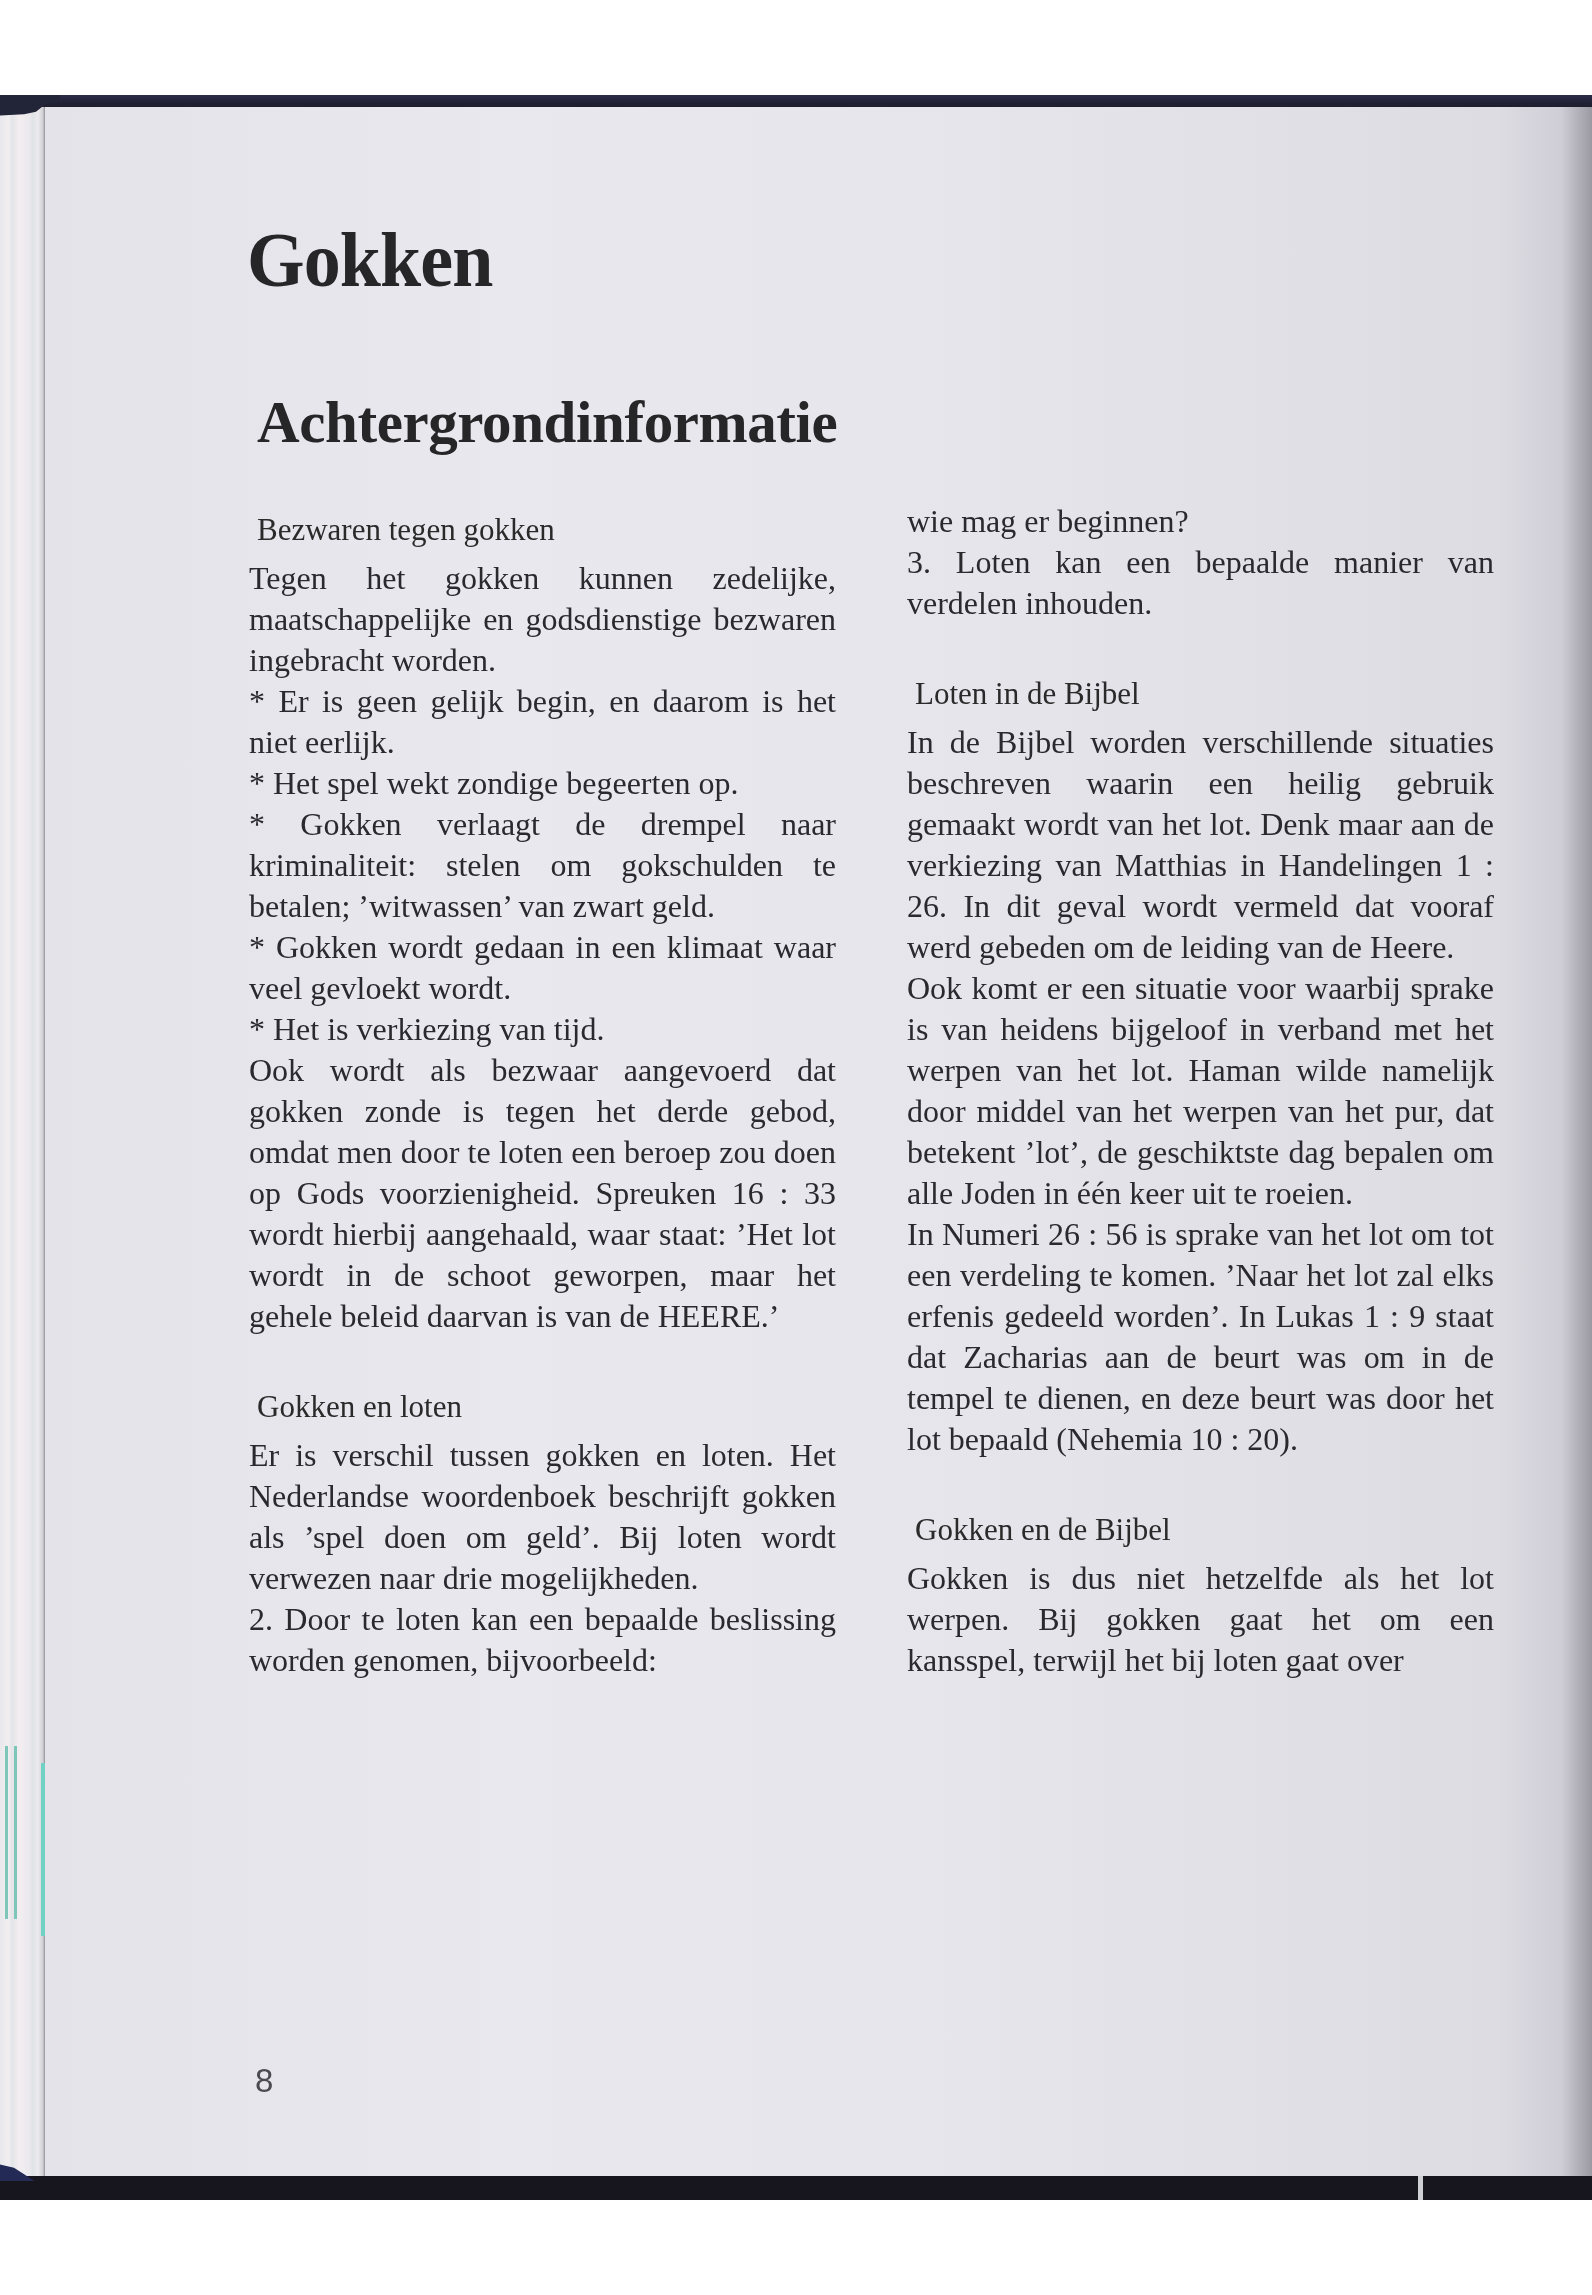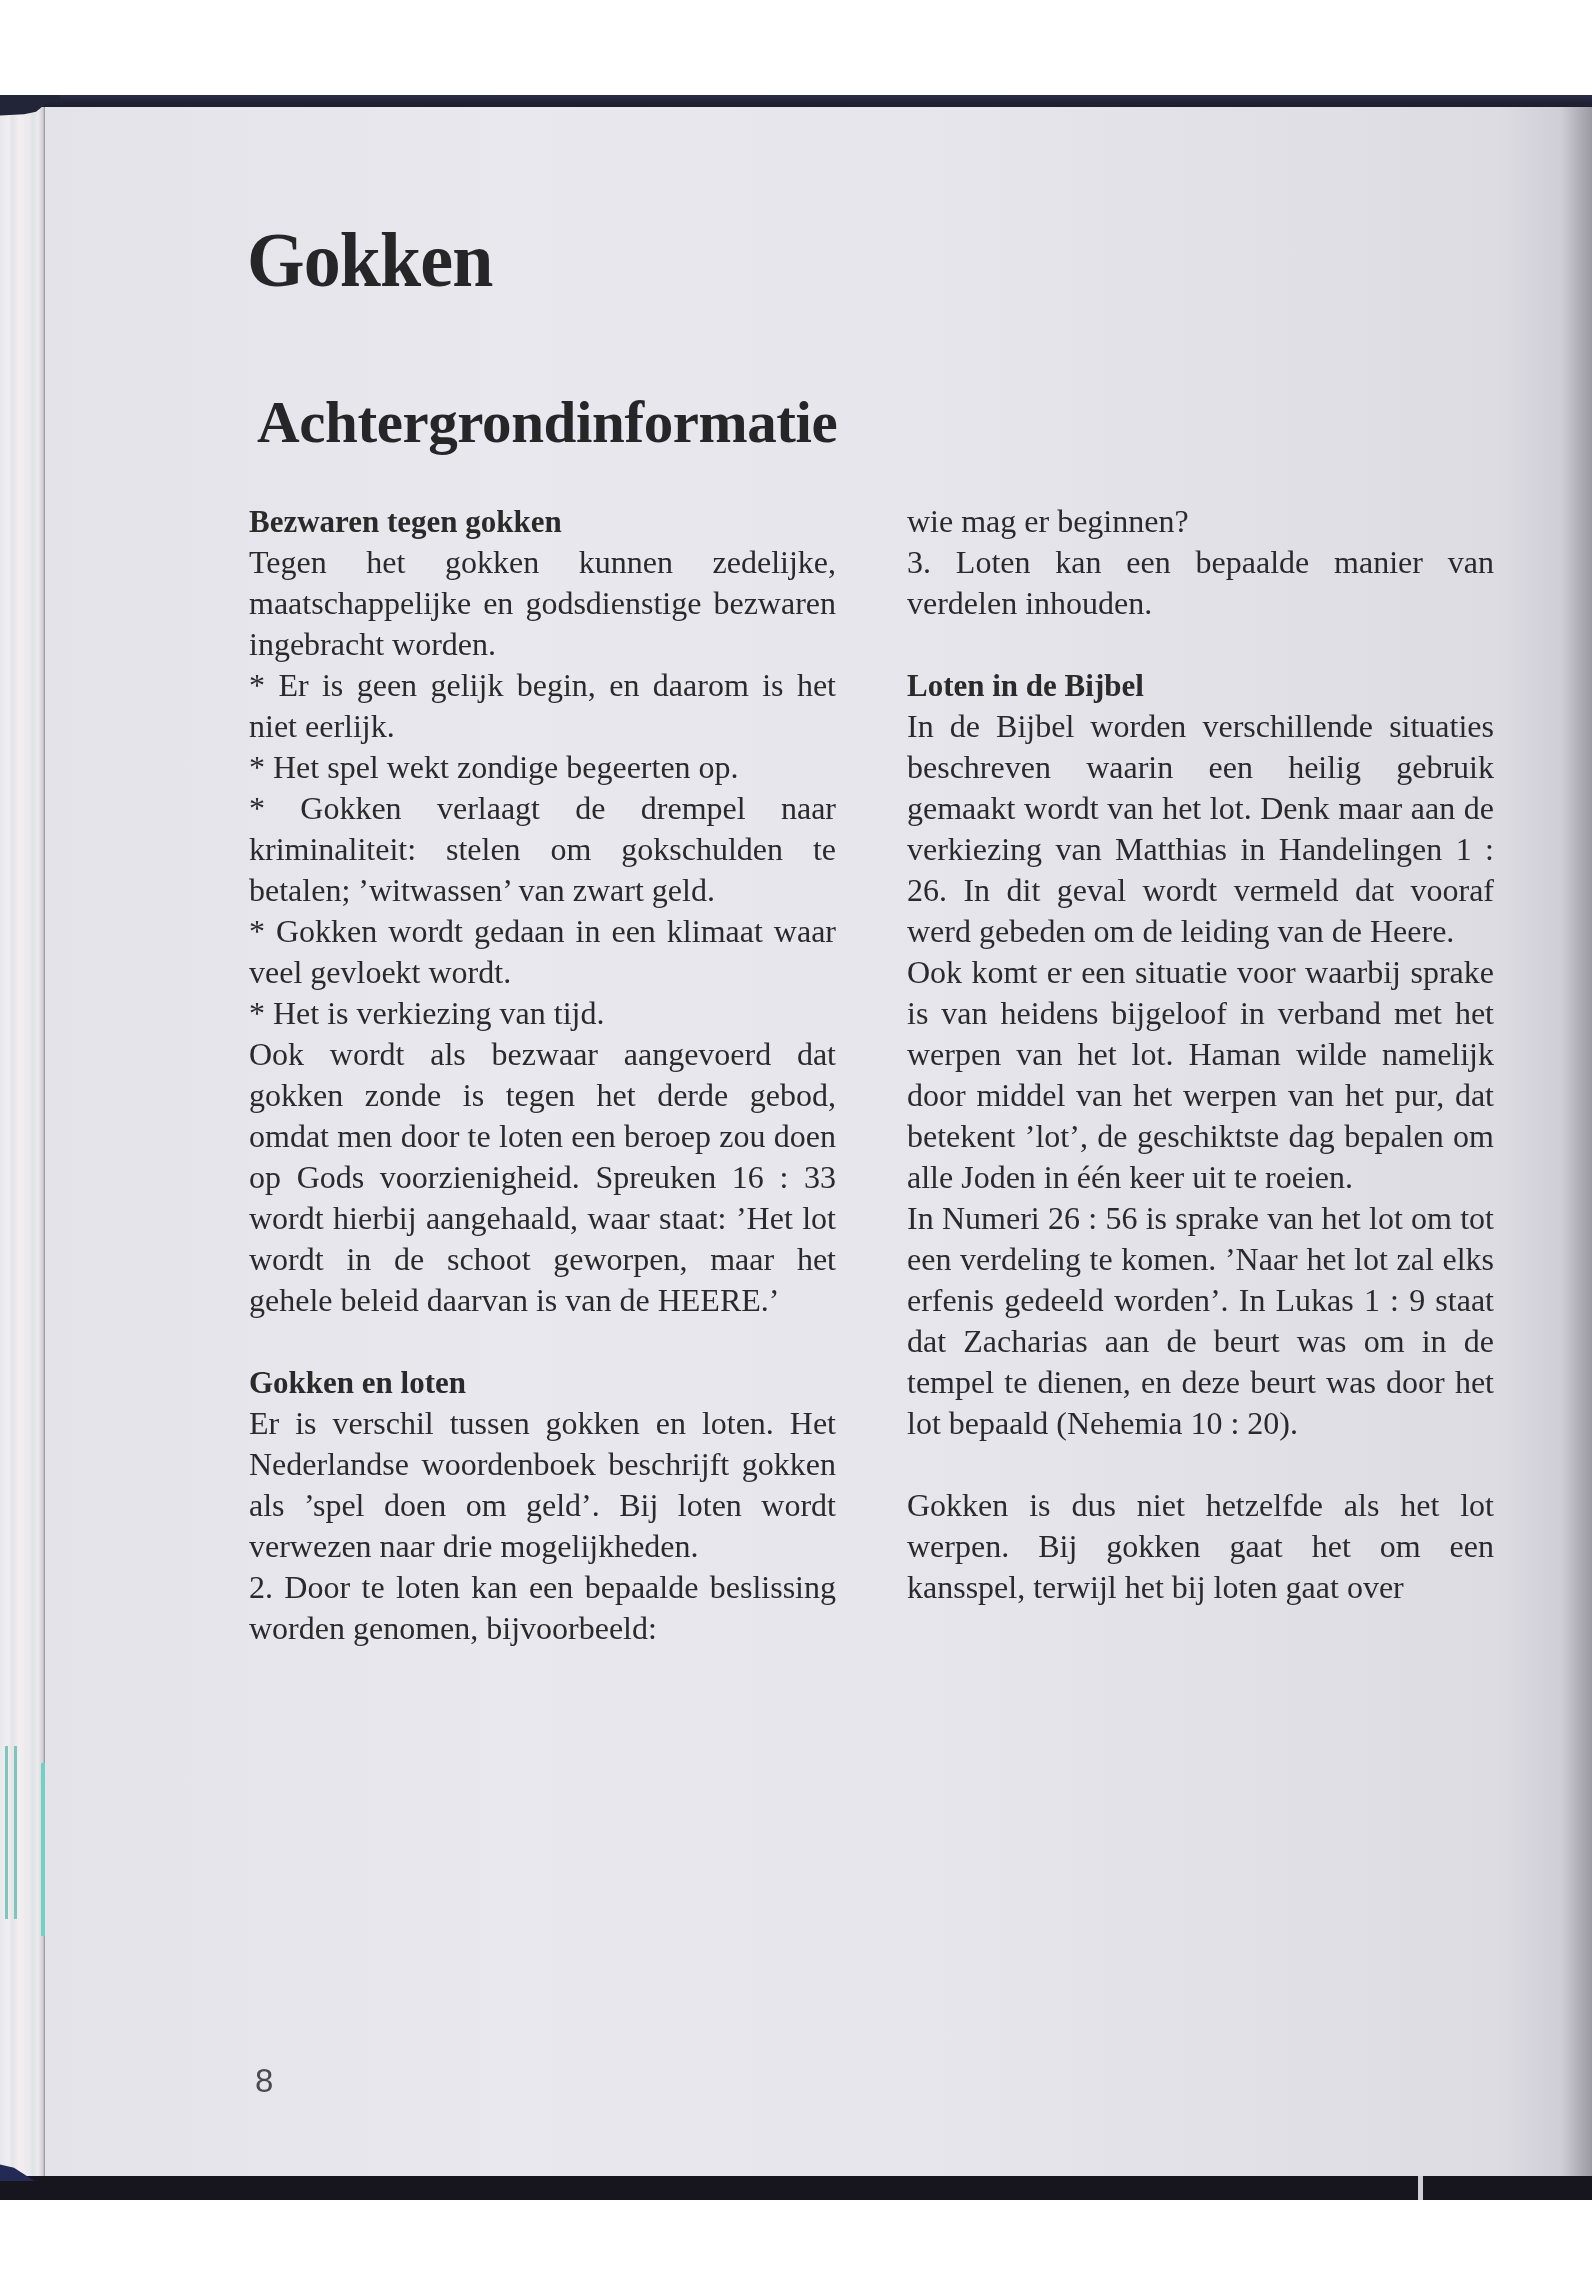--- a/index.html
+++ b/index.html
@@ -49,21 +49,21 @@
   .subtitle {
     position: absolute; left: 257px; top: 388px; margin: 0;
     font-size: 59px; font-weight: bold; letter-spacing: -0.4px; color: #262628;
   }
   .col {
     position: absolute; top: 501px; width: 587px;
     font-size: 32px; line-height: 41px;
   }
   .col.left  { left: 249px; }
   .col.right { left: 907px; }
-  .col h3 { margin: 0; font-size: 31px; font-weight: bold; line-height: 41px; color: #2a2a2a; }
+  .col h3 { margin: 8px; font-size: 31px; font-weight: normal; line-height: 41px; color: #2a2a2a; }
   .col p  { margin: 0; text-align: justify; text-align-last: left; }
   .col .gap { height: 41px; }
   .pagenum {
     position: absolute; left: 255px; top: 2062px; font-size: 33px; color: #4a4a50;
     font-family: "Liberation Sans", "DejaVu Sans", sans-serif;
   }
 </style>
 </head>
 <body>
 
@@ -103,17 +103,18 @@
 
 <div class="col right">
   <p>wie mag er beginnen?</p>
   <p>3. Loten kan een bepaalde manier van verdelen inhouden.</p>
   <div class="gap"></div>
   <h3>Loten in de Bijbel</h3>
   <p>In de Bijbel worden verschillende situaties beschreven waarin een heilig gebruik gemaakt wordt van het lot. Denk maar aan de verkiezing van Matthias in Handelingen 1 : 26. In dit geval wordt vermeld dat vooraf werd gebeden om de leiding van de Heere.</p>
   <p>Ook komt er een situatie voor waarbij sprake is van heidens bijgeloof in verband met het werpen van het lot. Haman wilde namelijk door middel van het werpen van het pur, dat betekent ’lot’, de geschiktste dag bepalen om alle Joden in één keer uit te roeien.</p>
   <p>In Numeri 26 : 56 is sprake van het lot om tot een verdeling te komen. ’Naar het lot zal elks erfenis gedeeld worden’. In Lukas 1 : 9 staat dat Zacharias aan de beurt was om in de tempel te dienen, en deze beurt was door het lot bepaald (Nehemia 10 : 20).</p>
   <div class="gap"></div>
+  <h3>Gokken en de Bijbel</h3>
   <p>Gokken is dus niet hetzelfde als het lot werpen. Bij gokken gaat het om een kansspel, terwijl het bij loten gaat over</p>
 </div>
 
 <div class="pagenum">8</div>
 
 
 </body></html>

